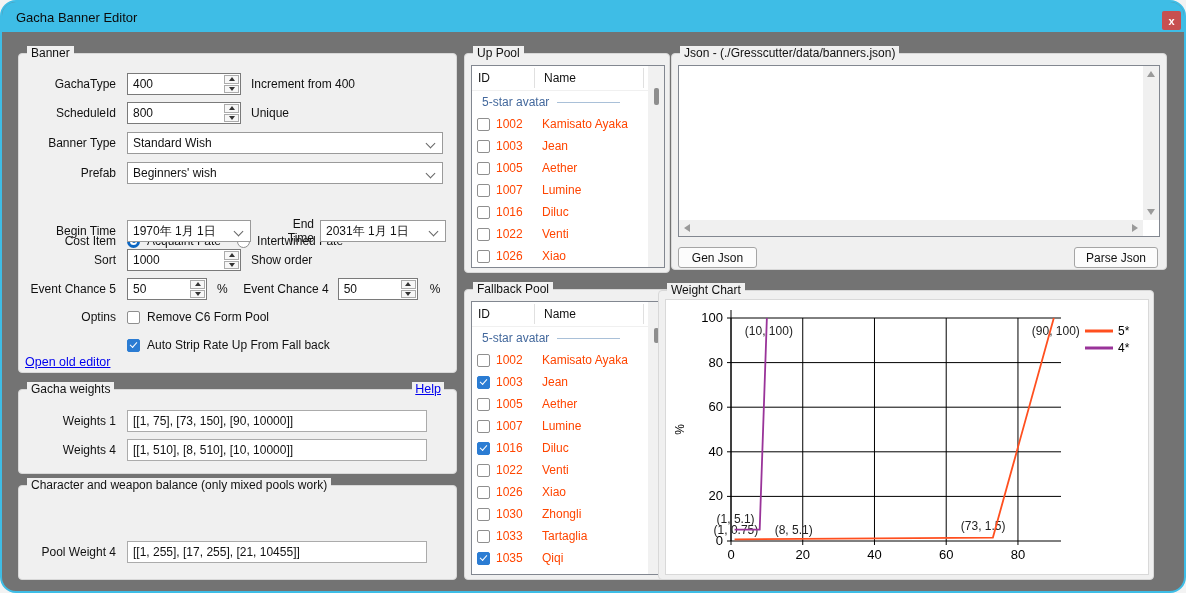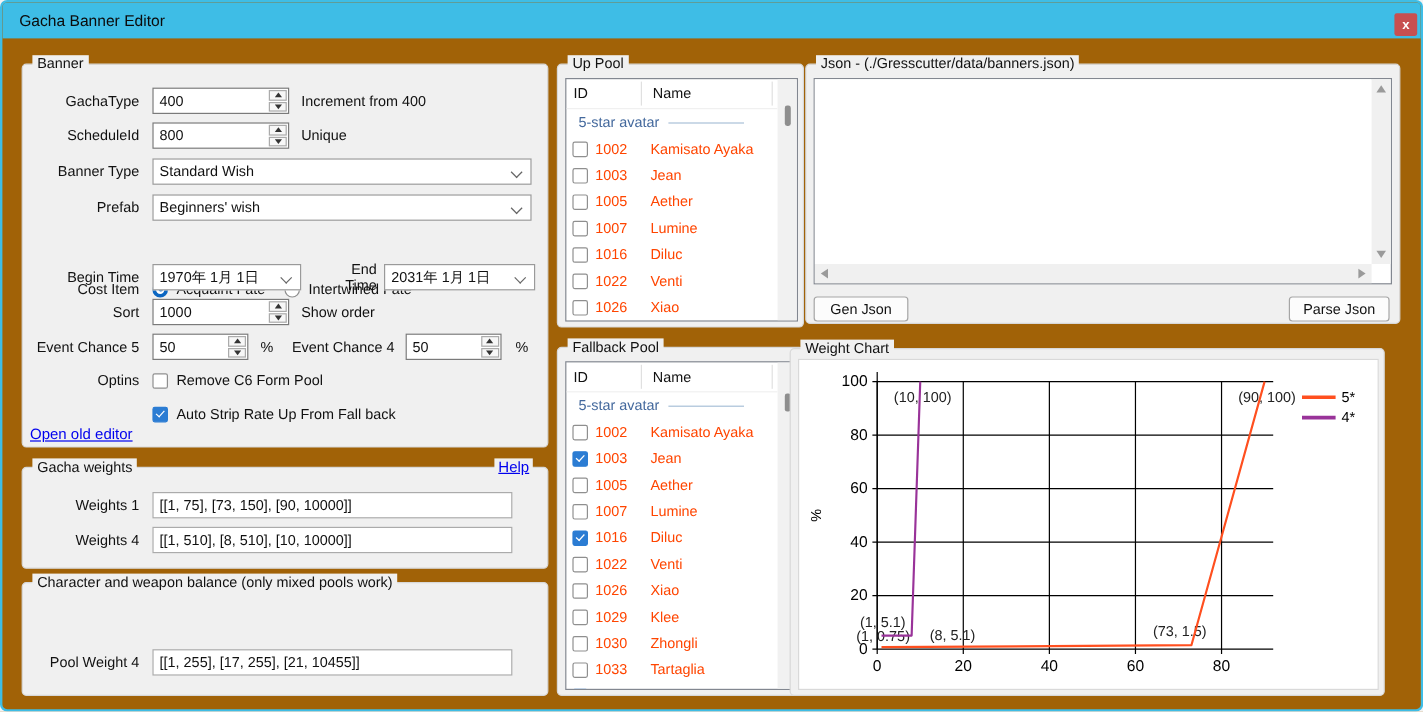--- a/index.html
+++ b/index.html
@@ -1,18 +1,18 @@
 <!DOCTYPE html>
 <html><head>
 <meta charset="utf-8">
 <style>
   html,body { margin:0; padding:0; background:#f3f3f3; font-family:"Liberation Sans", sans-serif; }
   .window {
-    position:relative; width:1182px; height:589px; background:#a16207;
-    border:2px solid #3ebde6; border-radius:6px; overflow:hidden;
+    position:relative; width:1182px; height:589px; background:#737373;
+    border:2px solid #3ebde6; border-radius:16px; overflow:hidden;
     font-size:12px; color:#111;
   }
   .titlebar {
     position:absolute; left:0; top:0; right:0; height:30px; background:#3ebde6;
     display:flex; align-items:center; padding-left:14px; box-sizing:border-box;
     font-size:13px; color:#0b0b0b;
   }
   .close-btn {
     position:absolute; right:3px; top:9px; width:19px; height:19px; background:#c75050;
     color:#fff; font-size:11px; font-weight:bold; display:flex; align-items:center;
@@ -365,25 +365,20 @@
               <span class="pid">1022</span>
               <span class="pname">Venti</span>
             </div>
             <div class="pool-row">
               <span class="cb"></span>
               <span class="pid">1026</span>
               <span class="pname">Xiao</span>
             </div>
             <div class="pool-row">
               <span class="cb"></span>
-              <span class="pid">1029</span>
-              <span class="pname">Klee</span>
-            </div>
-            <div class="pool-row">
-              <span class="cb"></span>
               <span class="pid">1030</span>
               <span class="pname">Zhongli</span>
             </div>
             <div class="pool-row">
               <span class="cb"></span>
               <span class="pid">1033</span>
               <span class="pname">Tartaglia</span>
             </div>
             <div class="pool-row">
               <span class="cb checked"></span>

